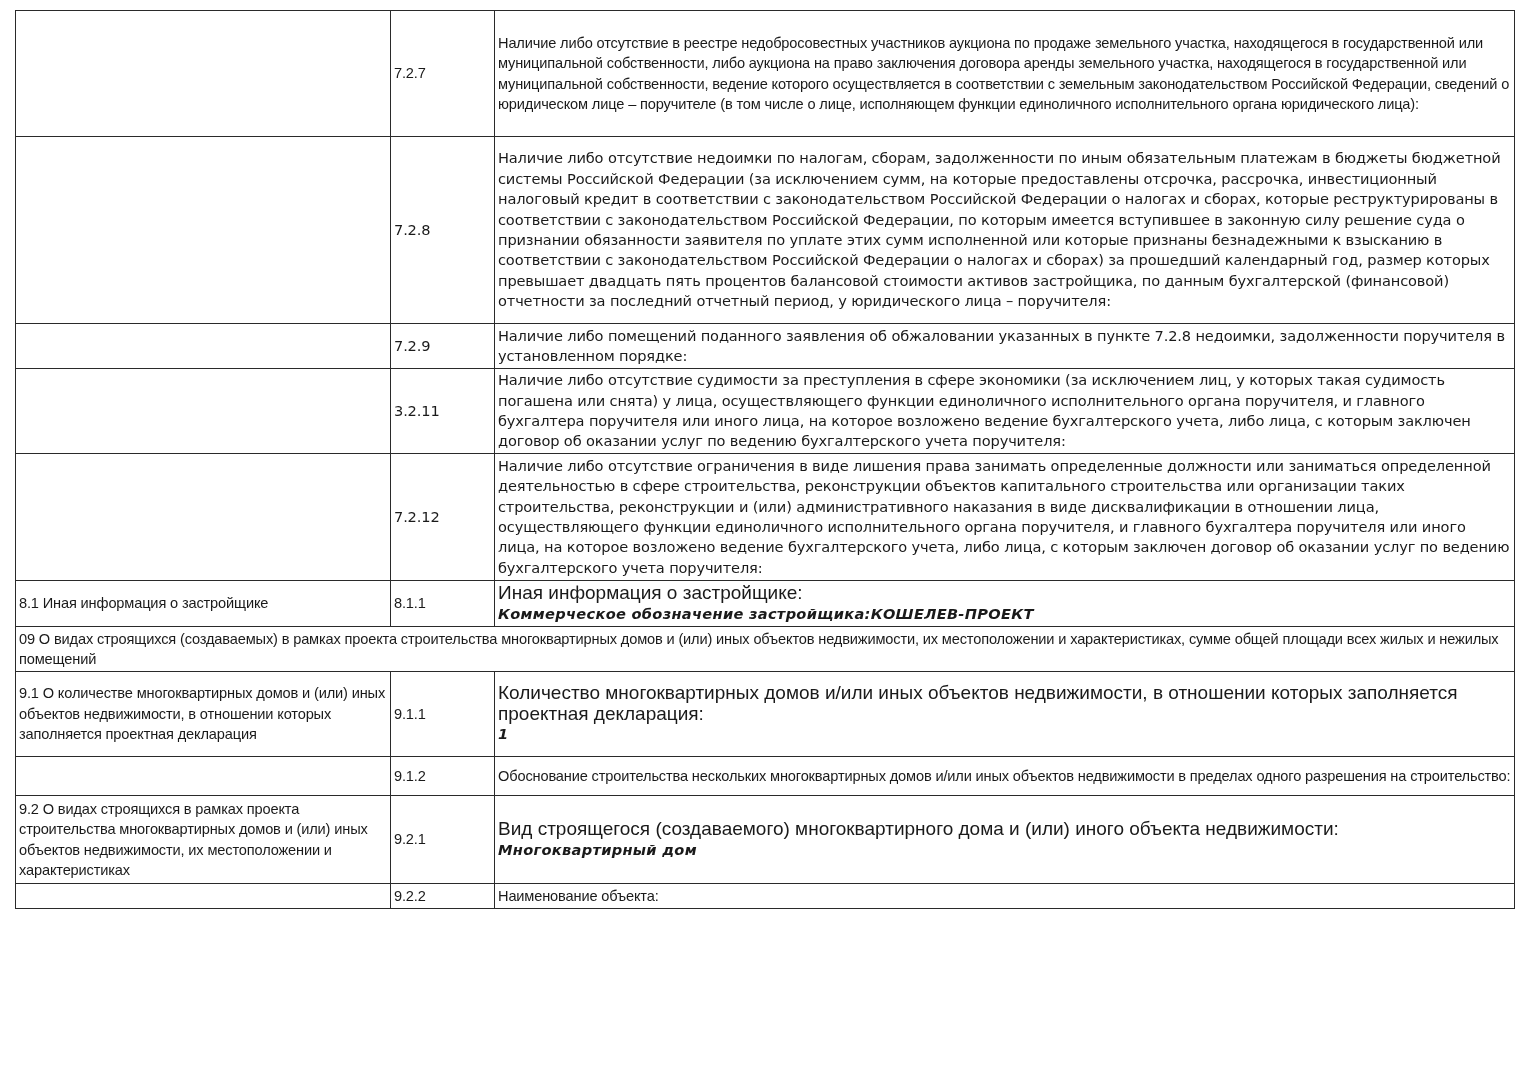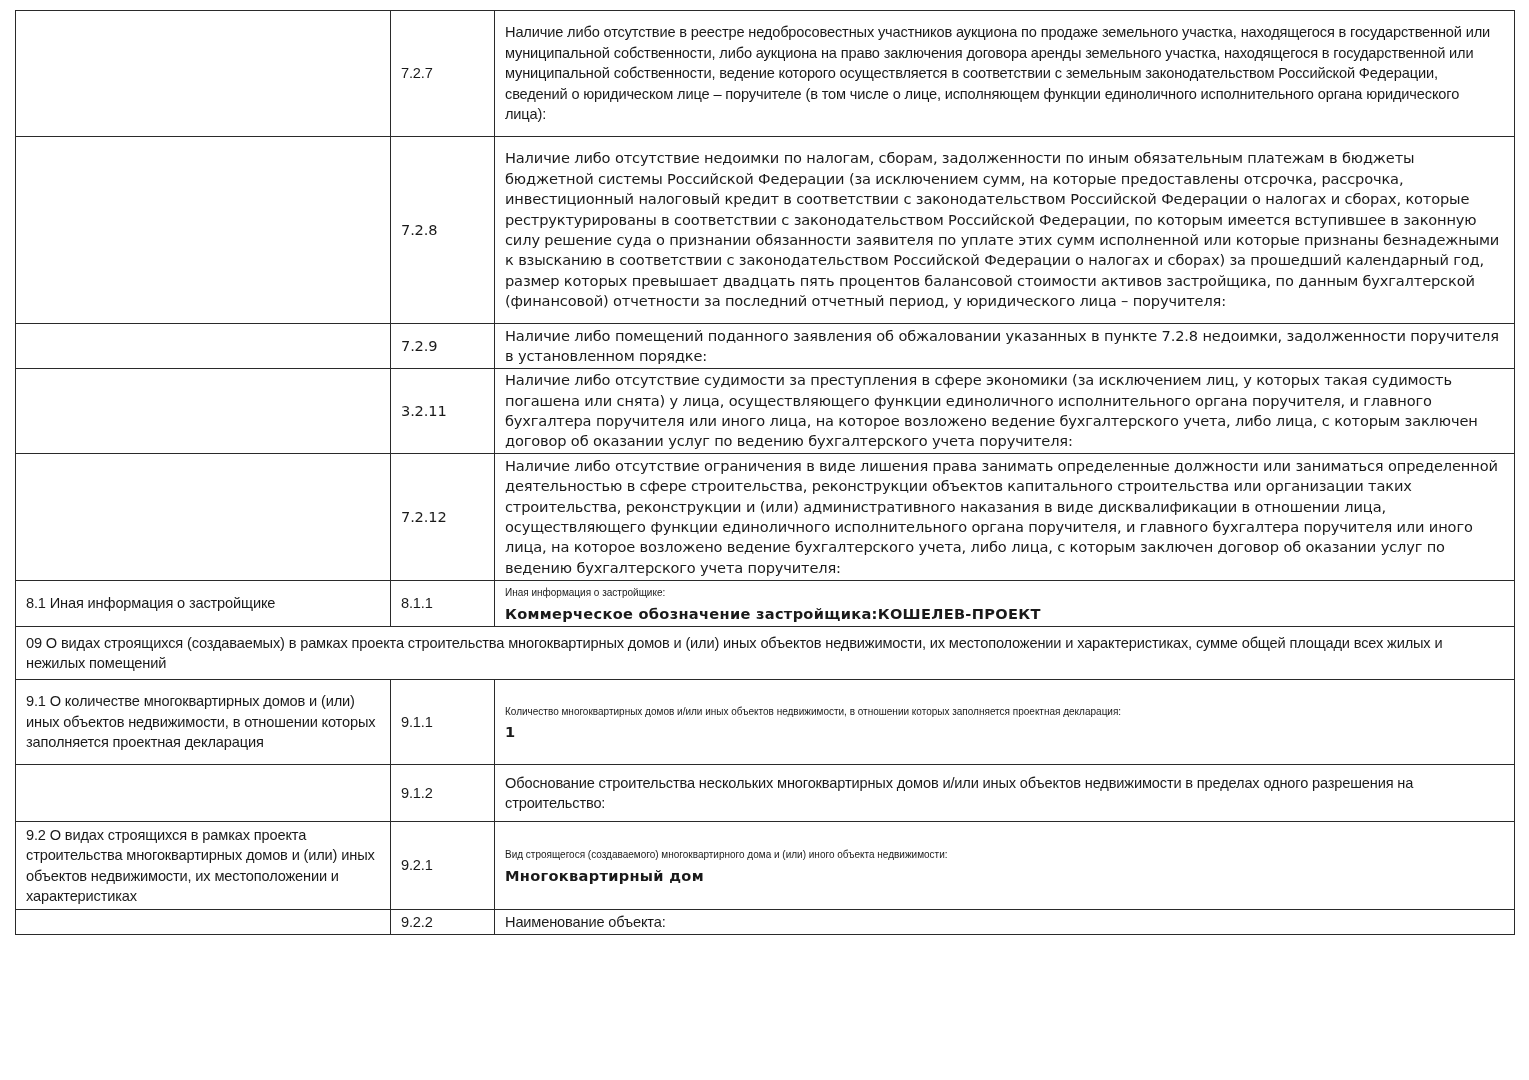--- a/index.html
+++ b/index.html
@@ -1,24 +1,24 @@
 <!DOCTYPE html>
 <html><head>
 <meta charset="utf-8">
 <style>
   html, body { margin: 0; padding: 0; background: #ffffff; }
   body { width: 1529px; height: 1080px; position: relative; overflow: hidden;
          font-family: "DejaVu Sans", sans-serif; color: #1a1a1a; }
   table.doc { position: absolute; left: 15px; top: 10px; width: 1499px;
               border-collapse: collapse; table-layout: fixed; }
-  table.doc td { border: 1.5px solid #2a2a2a; padding: 0 10px; vertical-align: middle;
+  table.doc td { border: 1.5px solid #2a2a2a; padding: 0 3px; vertical-align: middle;
                  font-size: 14.6px; line-height: 20.4px; letter-spacing: -0.15px; }
   col.c1 { width: 375px; } col.c2 { width: 104px; } col.c3 { width: 1020px; }
-  .narrow { font-family: "Liberation Sans", sans-serif; font-size: 10px; letter-spacing: 0; }
-  .val { font-weight: bold; letter-spacing: 0.3px; }
+  .narrow { font-family: "Liberation Sans", sans-serif; font-size: 19px; letter-spacing: 0; }
+  .val { font-weight: bold; letter-spacing: 0.3px; font-style: italic; }
 </style>
 </head>
 <body>
 
 <table class="doc">
   <colgroup>
       <col class="c1">
       <col class="c2">
       <col class="c3">
     </colgroup>
@@ -49,32 +49,32 @@
       <td>Наличие либо отсутствие ограничения в виде лишения права занимать определенные должности или заниматься определенной деятельностью в сфере строительства, реконструкции объектов капитального строительства или организации таких строительства, реконструкции и (или) административного наказания в виде дисквалификации в отношении лица, осуществляющего функции единоличного исполнительного органа поручителя, и главного бухгалтера поручителя или иного лица, на которое возложено ведение бухгалтерского учета, либо лица, с которым заключен договор об оказании услуг по ведению бухгалтерского учета поручителя:</td>
     </tr>
     <tr style="height:46px">
       <td class="narrow">8.1 Иная информация о застройщике</td>
       <td class="narrow">8.1.1</td>
       <td>
         <div class="narrow">Иная информация о застройщике:</div>
         <div class="val">Коммерческое обозначение застройщика:КОШЕЛЕВ-ПРОЕКТ</div>
       </td>
     </tr>
-    <tr style="height:53px">
+    <tr style="height:45px">
       <td colspan="3" class="narrow">09 О видах строящихся (создаваемых) в рамках проекта строительства многоквартирных домов и (или) иных объектов недвижимости, их местоположении и характеристиках, сумме общей площади всех жилых и нежилых помещений</td>
     </tr>
     <tr style="height:85px">
       <td class="narrow">9.1 О количестве многоквартирных домов и (или) иных объектов недвижимости, в отношении которых заполняется проектная декларация</td>
       <td class="narrow">9.1.1</td>
       <td>
         <div class="narrow">Количество многоквартирных домов и/или иных объектов недвижимости, в отношении которых заполняется проектная декларация:</div>
         <div class="val">1</div>
       </td>
     </tr>
-    <tr style="height:57px">
+    <tr style="height:39px">
       <td></td>
       <td class="narrow">9.1.2</td>
       <td class="narrow">Обоснование строительства нескольких многоквартирных домов и/или иных объектов недвижимости в пределах одного разрешения на строительство:</td>
     </tr>
     <tr style="height:88px">
       <td class="narrow">9.2 О видах строящихся в рамках проекта строительства многоквартирных домов и (или) иных объектов недвижимости, их местоположении и характеристиках</td>
       <td class="narrow">9.2.1</td>
       <td>
         <div class="narrow">Вид строящегося (создаваемого) многоквартирного дома и (или) иного объекта недвижимости:</div>
         <div class="val">Многоквартирный дом</div>

